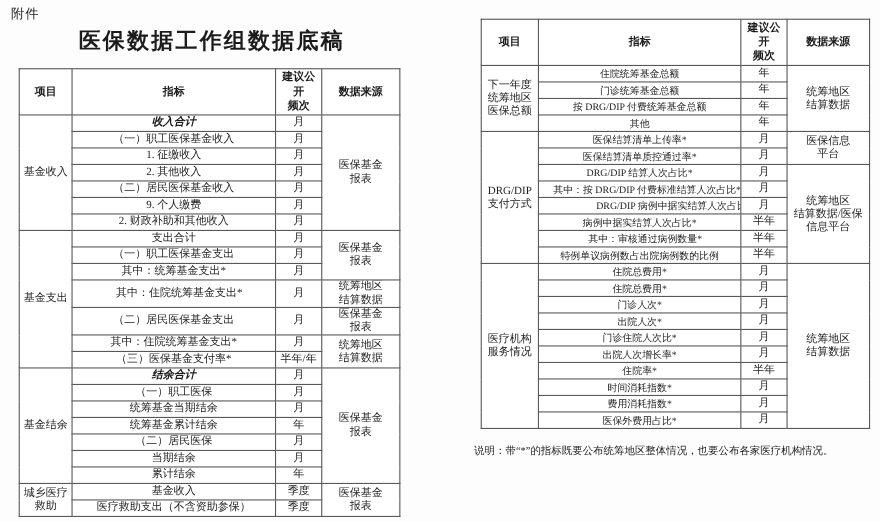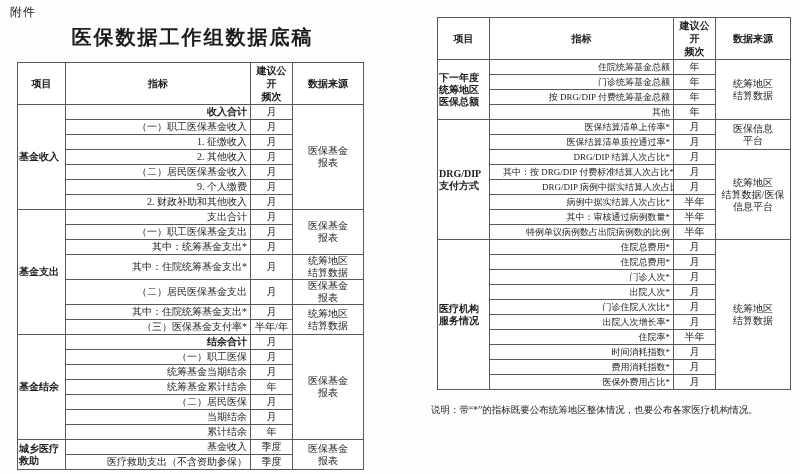--- a/index.html
+++ b/index.html
@@ -10,25 +10,25 @@
   }
   .attachment{position:absolute;left:10px;top:4px;font-size:12px;font-weight:normal;letter-spacing:1px;}
   .doc-title{position:absolute;left:0;top:24px;width:385px;text-align:center;
     font-size:20px;font-weight:bold;letter-spacing:2px;}
   table{border-collapse:collapse;table-layout:fixed;background:#fff;position:absolute;}
   #left-table{left:17px;top:62px;width:346px;}
   #right-table{left:437px;top:17px;width:353px;}
   td,th{border:1px solid #585858;font-size:10px;font-weight:normal;
     padding:1px 3px;line-height:12px;vertical-align:middle;overflow:hidden;}
   thead th{font-weight:bold;text-align:center;white-space:pre-line;height:28px;line-height:13px;}
-  .item-cell{ white-space:pre-line;font-weight:bold;padding:0 1px;}
-  .ind-cell{text-align:right;white-space:nowrap;height:12px;}
+  .item-cell{ text-align:center;white-space:pre-line;font-weight:normal;padding:0 1px;}
+  .ind-cell{text-align:center;white-space:nowrap;height:12px;}
   .freq-cell{text-align:center;white-space:nowrap;padding:1px 0;}
   .src-cell{text-align:center;white-space:pre-line;padding:0 1px;}
-  .b{font-weight:bold;}
+  .b{font-weight:bold;font-style:italic;}
   .ind1{padding-left:13px;}
   .ind2{padding-left:52px;}
   #right-table .ind-cell{font-size:9px;}
   .note{position:absolute;left:431px;top:404px;width:365px;font-size:9.5px;
     white-space:nowrap;letter-spacing:0;}
 </style>
 </head>
 <body>
 
 <div class="attachment">附件</div>

